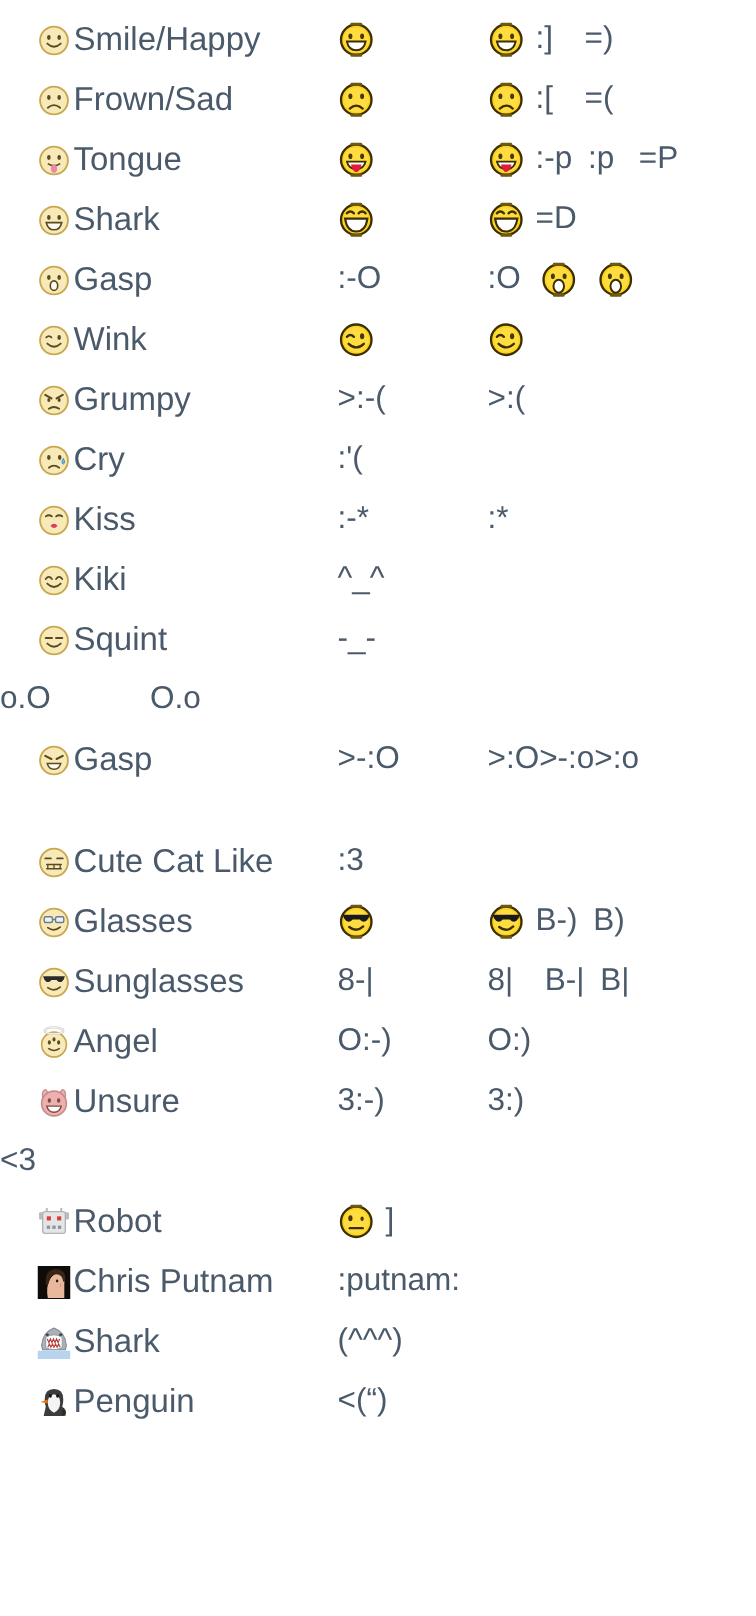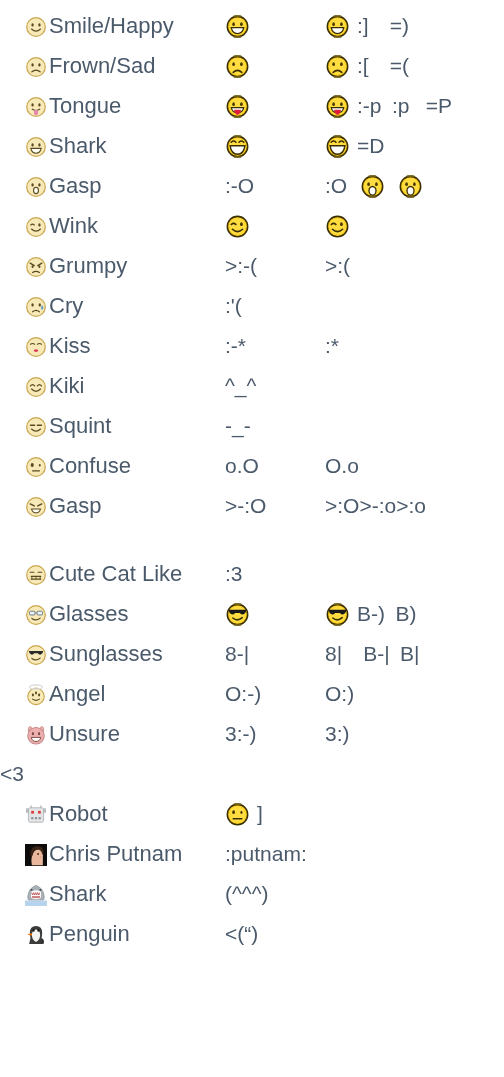--- a/index.html
+++ b/index.html
@@ -401,31 +401,20 @@
         <span class="label-text">Squint</span>
       </div>
       <div class="cell-code">
         <span class="code-text">-_-</span>
       </div>
       <div class="cell-alt">
         <span class="code-text"></span>
       </div>
     </div>
     <div class="row">
-      <div class="cell-label">
-        <span class="ico ico-sm">
-          <svg viewBox="0 0 32 32" xmlns="http://www.w3.org/2000/svg">
-            <circle cx="16" cy="16" r="13.5" fill="#f7e9b8" stroke="#c9a74e" stroke-width="1.8"></circle>
-            <ellipse cx="10.5" cy="13" rx="2.2" ry="3" fill="#5a4a20"></ellipse>
-            <ellipse cx="21.5" cy="13.5" rx="1.3" ry="1.8" fill="#5a4a20"></ellipse>
-            <path d="M11 21.5 L21 21.5" stroke="#5a4a20" stroke-width="1.8" stroke-linecap="round"></path>
-          </svg>
-        </span>
-        <span class="label-text">Confuse</span>
-      </div>
       <div class="cell-code">
         <span class="code-text">o.O</span>
       </div>
       <div class="cell-alt">
         <span class="code-text">O.o</span>
       </div>
     </div>
     <div class="row">
       <div class="cell-label">
         <span class="ico ico-sm">

